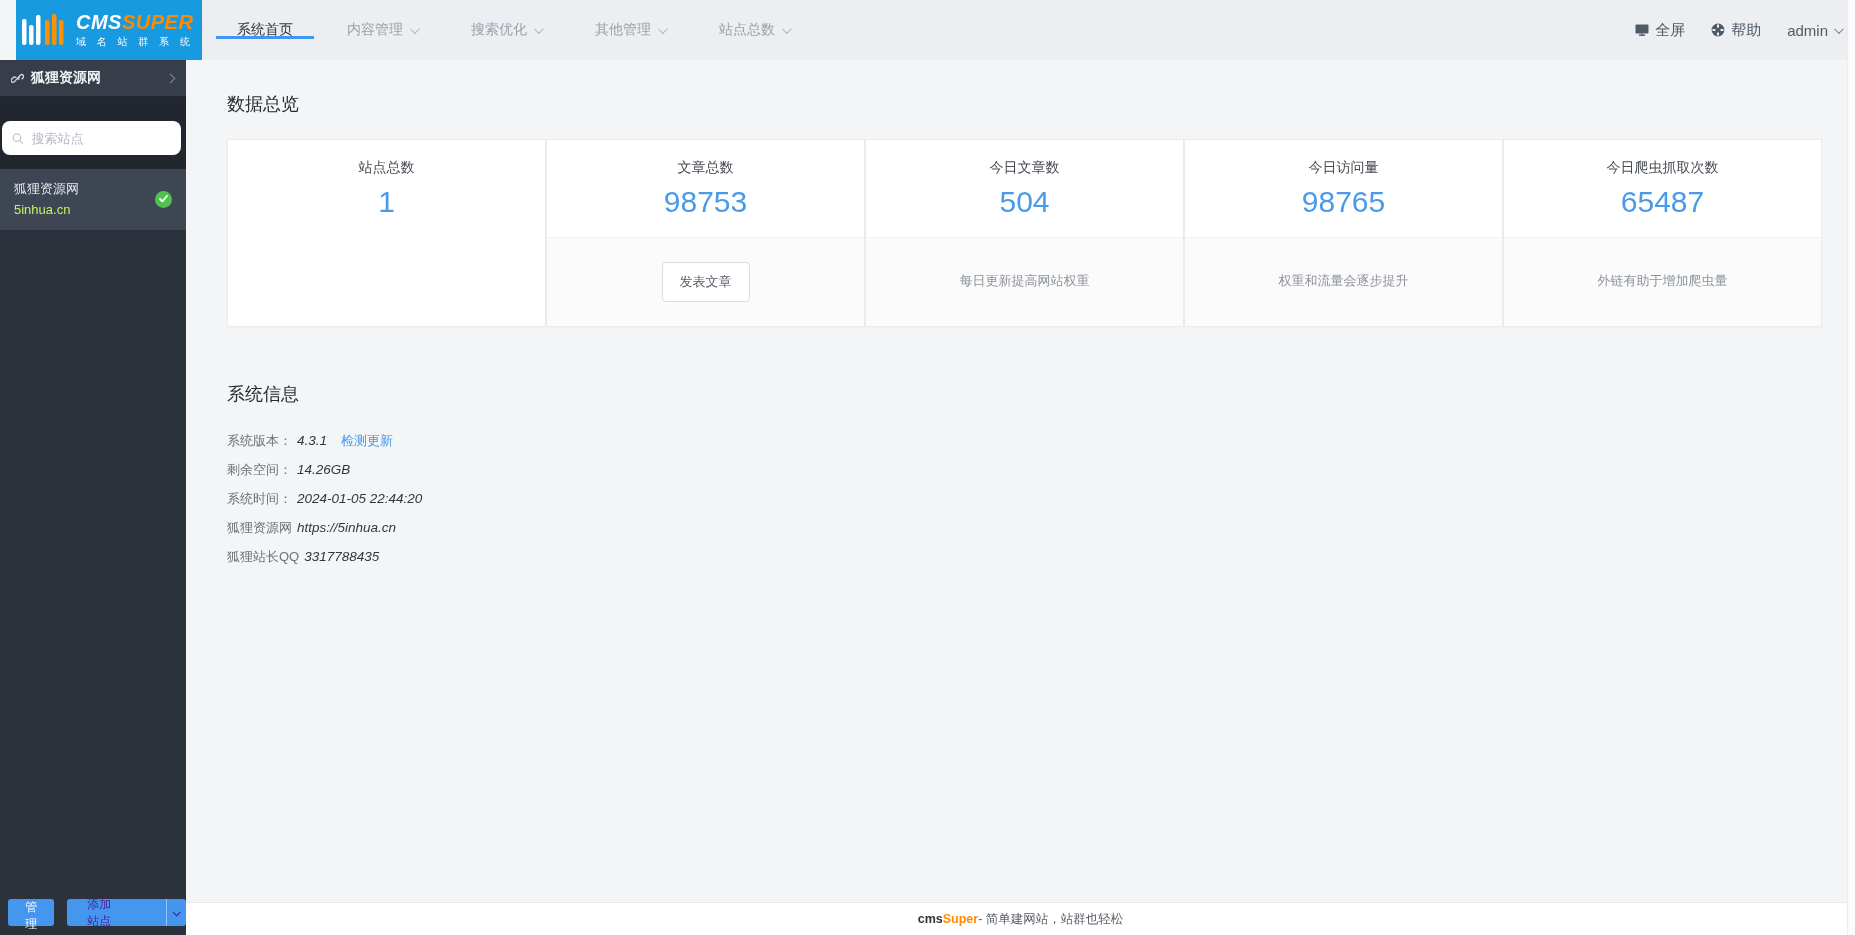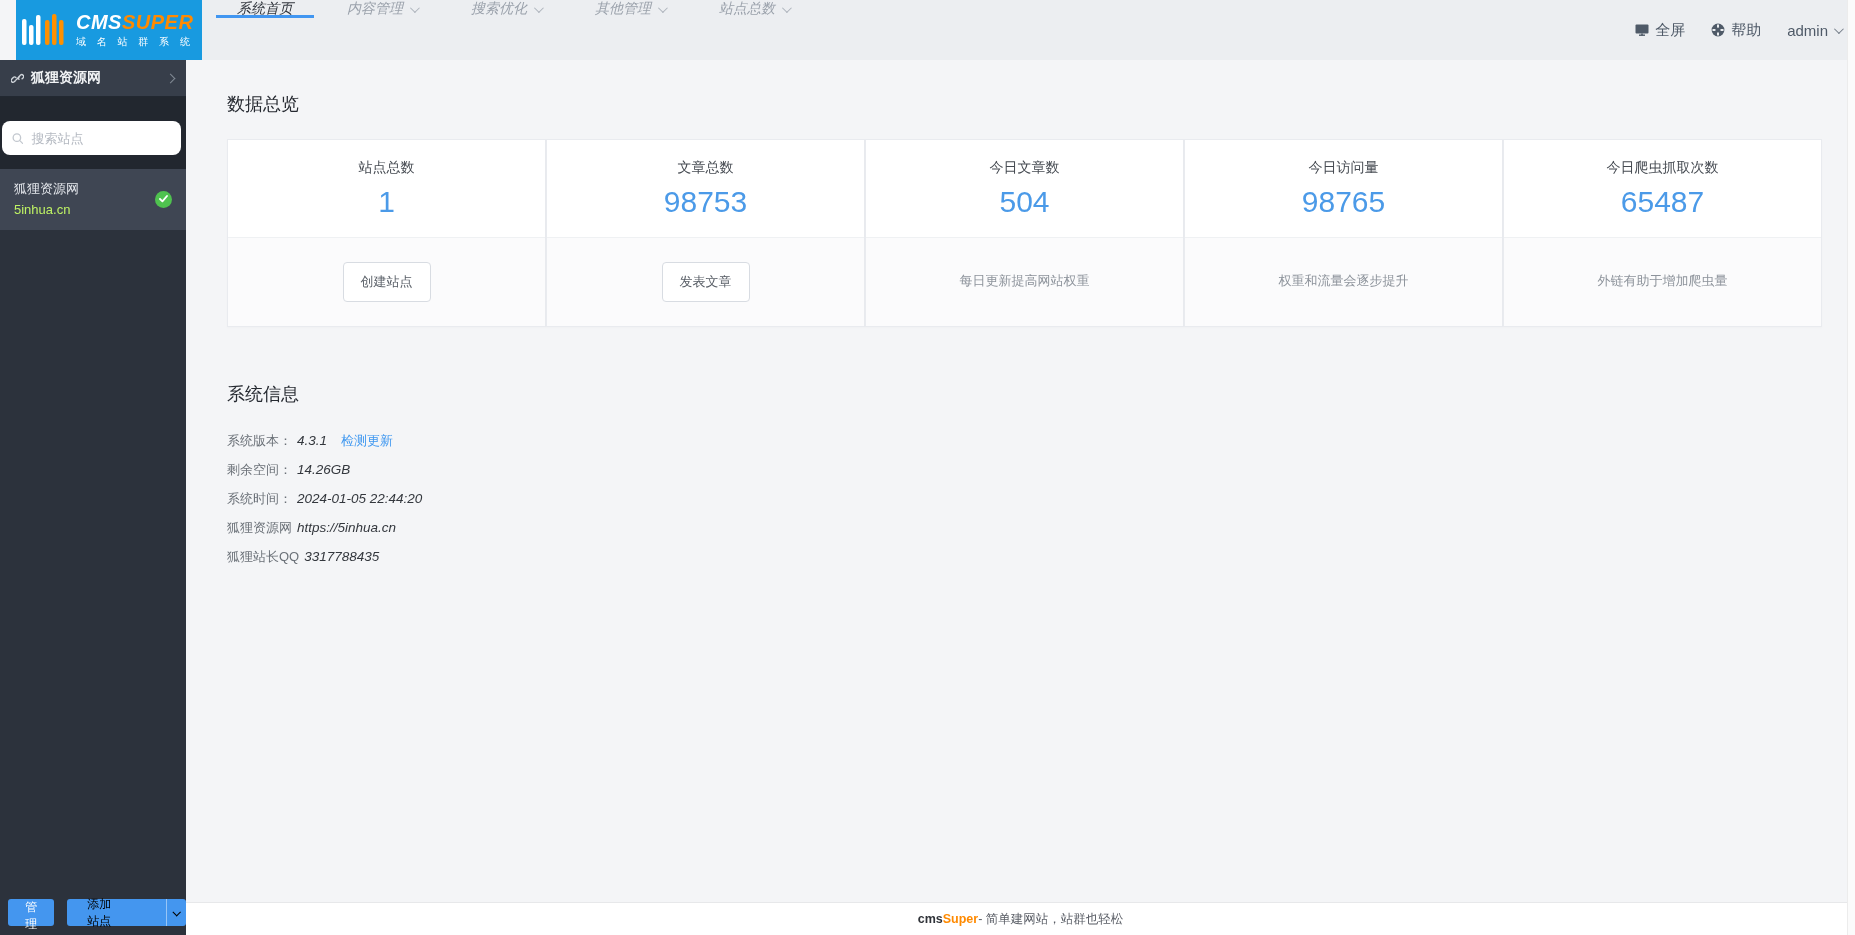--- a/index.html
+++ b/index.html
@@ -8,21 +8,21 @@
 
   
   .topbar { position:fixed; top:0; left:16px; width:1855px; height:60px; background:#eceef1; display:flex; align-items:stretch; z-index:30; }
   .logo { width:186px; height:60px; background:#189ae0; display:flex; align-items:center; padding:0 10px 0 6px; flex:0 0 186px; }
   .logo-icon { margin-right:8px; flex:0 0 auto; }
   .brand { font-size:20px; font-weight:bold; font-style:italic; letter-spacing:.5px; line-height:20px; }
   .brand .cms { color:#ffffff; }
   .brand .sup { color:#ff8a00; }
   .logo-sub { color:#ffffff; font-size:10px; letter-spacing:4px; margin-top:3px; white-space:nowrap; }
 
-  .tabs { display:flex; align-items:flex-start; margin-left:8px;font-style:italic; }
+  .tabs { display:flex; align-items:center; margin-left:8px; }
   .tab { position:relative; display:flex; align-items:center; gap:7px; padding:0 27px; font-size:14px; color:#9aa1ab; cursor:pointer; }
   .tab.active { color:#30353d; }
   .tab.active::after { content:""; position:absolute; left:6px; right:6px; bottom:0; height:3px; background:#4196f1; }
 
   .chev { width:7px; height:7px; border-right:1.6px solid currentColor; border-bottom:1.6px solid currentColor; display:inline-block; transform:rotate(45deg) translateY(-2px); opacity:.75; }
   .chev.right { transform:rotate(-45deg); }
 
   .top-actions { margin-left:auto; display:flex; align-items:center; gap:26px; padding-right:30px; color:#4f5a68; font-size:15px;justify-content:flex-end; }
   .top-action { display:flex; align-items:center; gap:6px; cursor:pointer; }
   .top-action svg { display:block; }
@@ -38,21 +38,21 @@
   .search-box input { border:none; outline:none; background:transparent; font-size:13px; color:#333; width:100%; margin-left:8px; font-family:inherit; }
   .search-box input::placeholder { color:#b3b8c0; }
 
   .site-item { background:#3f4653; padding:11px 14px 12px 14px; display:flex; align-items:center; cursor:pointer; }
   .site-name { color:#e4e7ec; font-size:13px; line-height:17px; }
   .site-domain { color:#bef264; font-size:13px; line-height:17px; margin-top:4px; }
   .site-status { margin-left:auto; width:17px; height:17px; border-radius:50%; background:#4fc24f; display:flex; align-items:center; justify-content:center; flex:0 0 17px; }
 
   .side-footer { margin-top:auto; padding:0 0 9px 8px; display:flex; align-items:center; }
   .btn-manage { background:#4496ef; color:#fff; border:none; border-radius:3px; font-size:12px; height:27px; padding:0 13px; cursor:pointer; font-family:inherit; }
-  .split-btn { margin-left:13px; background:#4496ef; color:#000000; border-radius:3px; height:27px; display:flex; align-items:center; cursor:pointer;gap:28px; }
+  .split-btn { margin-left:13px; background:#4496ef; color:#4c1d95; border-radius:3px; height:27px; display:flex; align-items:center; cursor:pointer;gap:28px; }
   .split-btn .main { font-size:12px; padding:0 16px 0 20px; }
   .split-btn .caret-part { border-left:1px solid rgba(255,255,255,.45); height:27px; width:28px; display:flex; align-items:center; justify-content:center; }
   .split-btn .chev { opacity:1; transform:rotate(45deg) translateY(-1px); width:6px; height:6px; }
 
   
   .content { position:absolute; left:186px; top:60px; right:0; bottom:33px; background:#f4f5f7; padding:32px 33px 0 41px; overflow:hidden; }
   .section-title { font-size:18px; font-weight:500; color:#262a31; }
 
   .cards { display:flex; margin-top:23px; }
   .card { flex:1; background:#ffffff; border:1px solid #e9ebef; height:188px; display:flex; flex-direction:column; box-shadow:0 1px 2px rgba(0,0,0,.02); }
@@ -188,23 +188,20 @@
 
 <main class="content">
   <h2 class="section-title">数据总览</h2>
 
   <div class="cards">
     <div class="card">
       <div class="card-top">
         <div class="card-title">站点总数</div>
         <div class="card-value">1</div>
       </div>
-      <div class="card-bottom">
-        <button class="card-btn">创建站点</button>
-      </div>
     </div>
 
     <div class="card">
       <div class="card-top">
         <div class="card-title">文章总数</div>
         <div class="card-value">98753</div>
       </div>
       <div class="card-bottom">
         <button class="card-btn">发表文章</button>
       </div>

